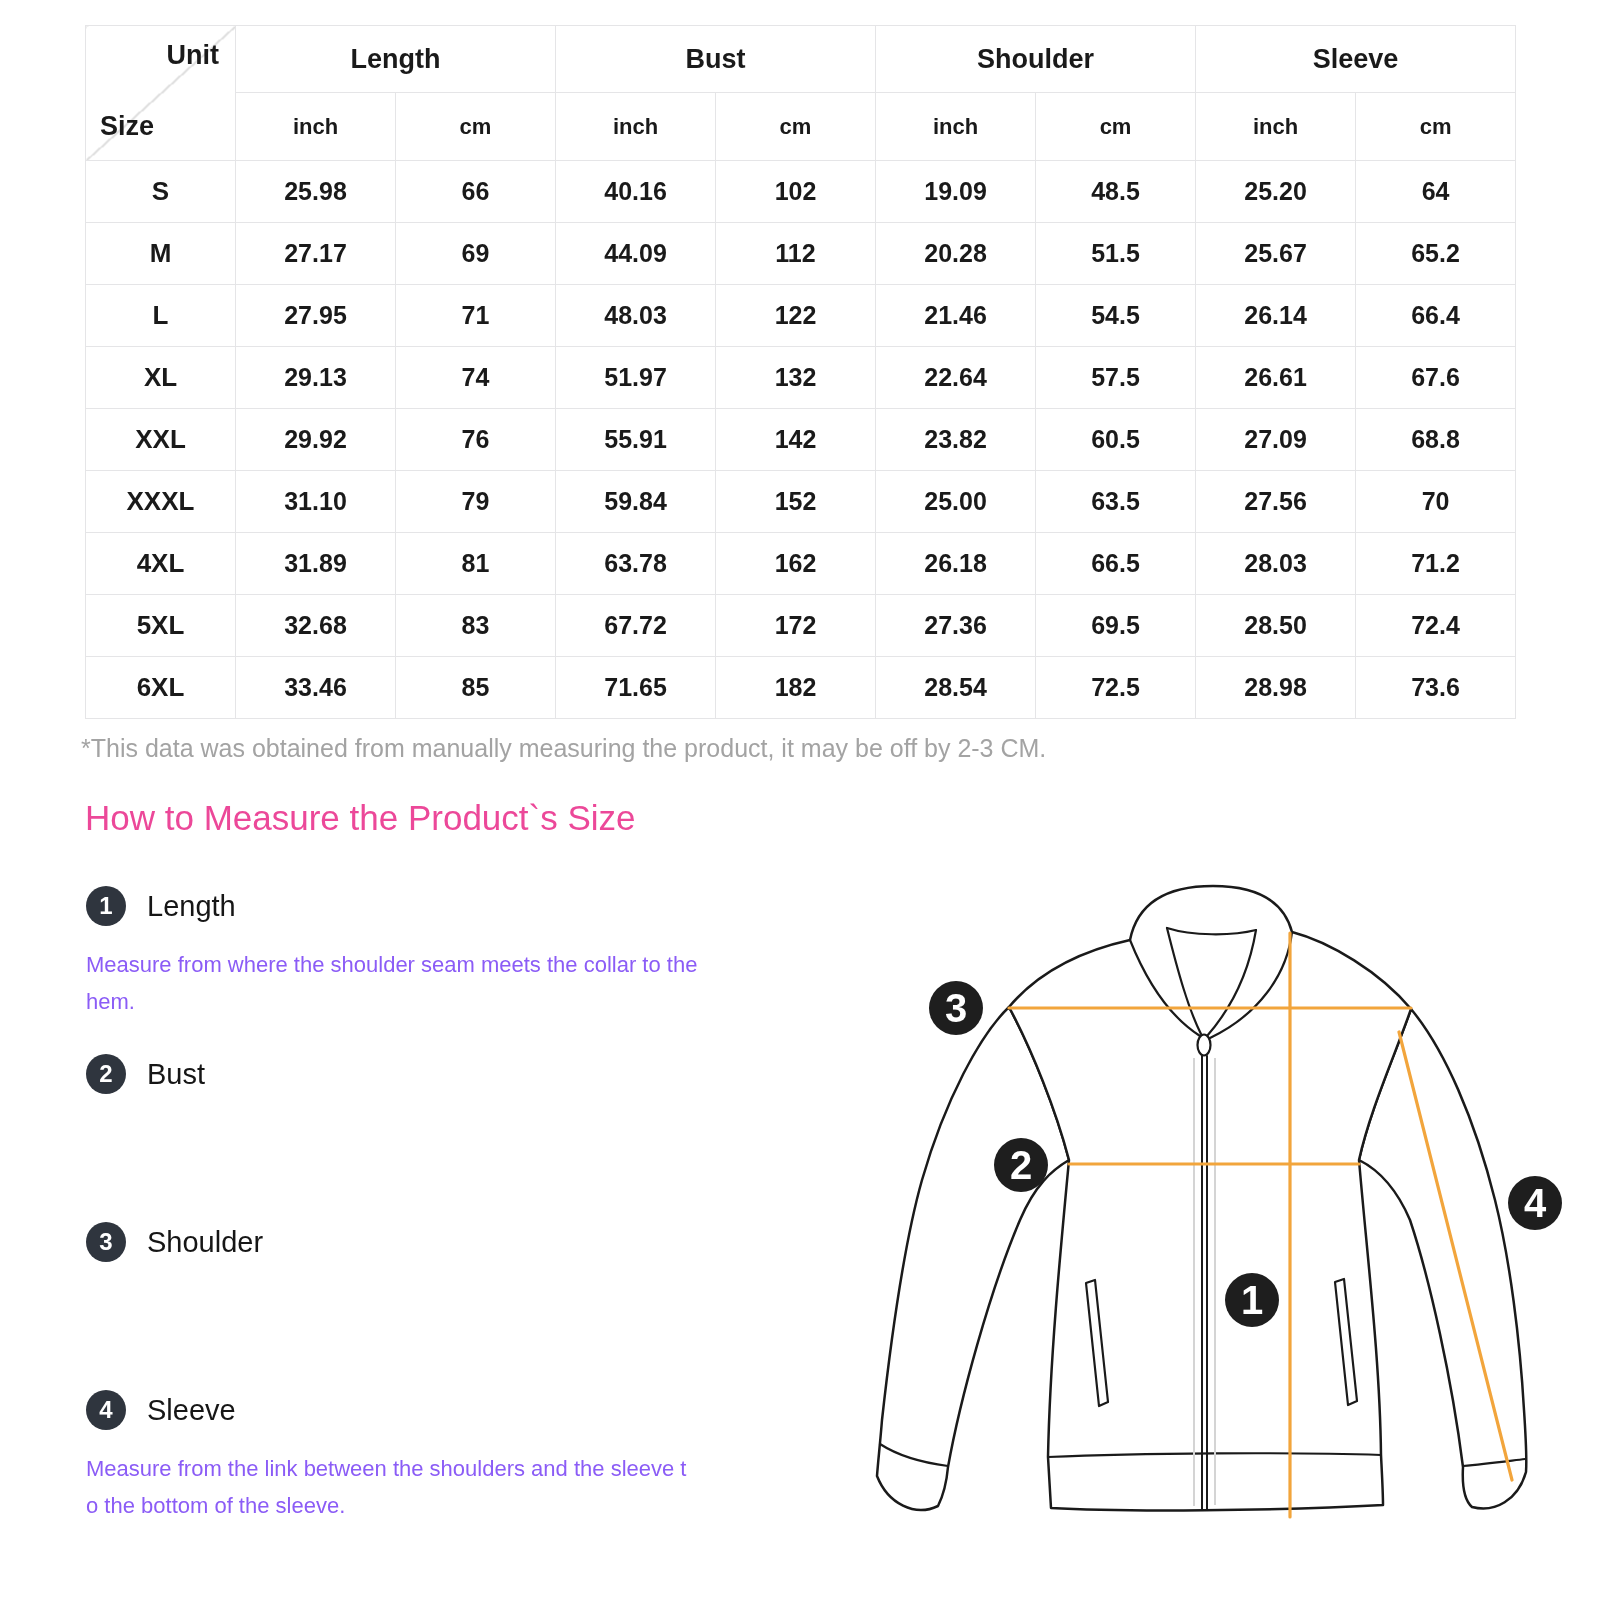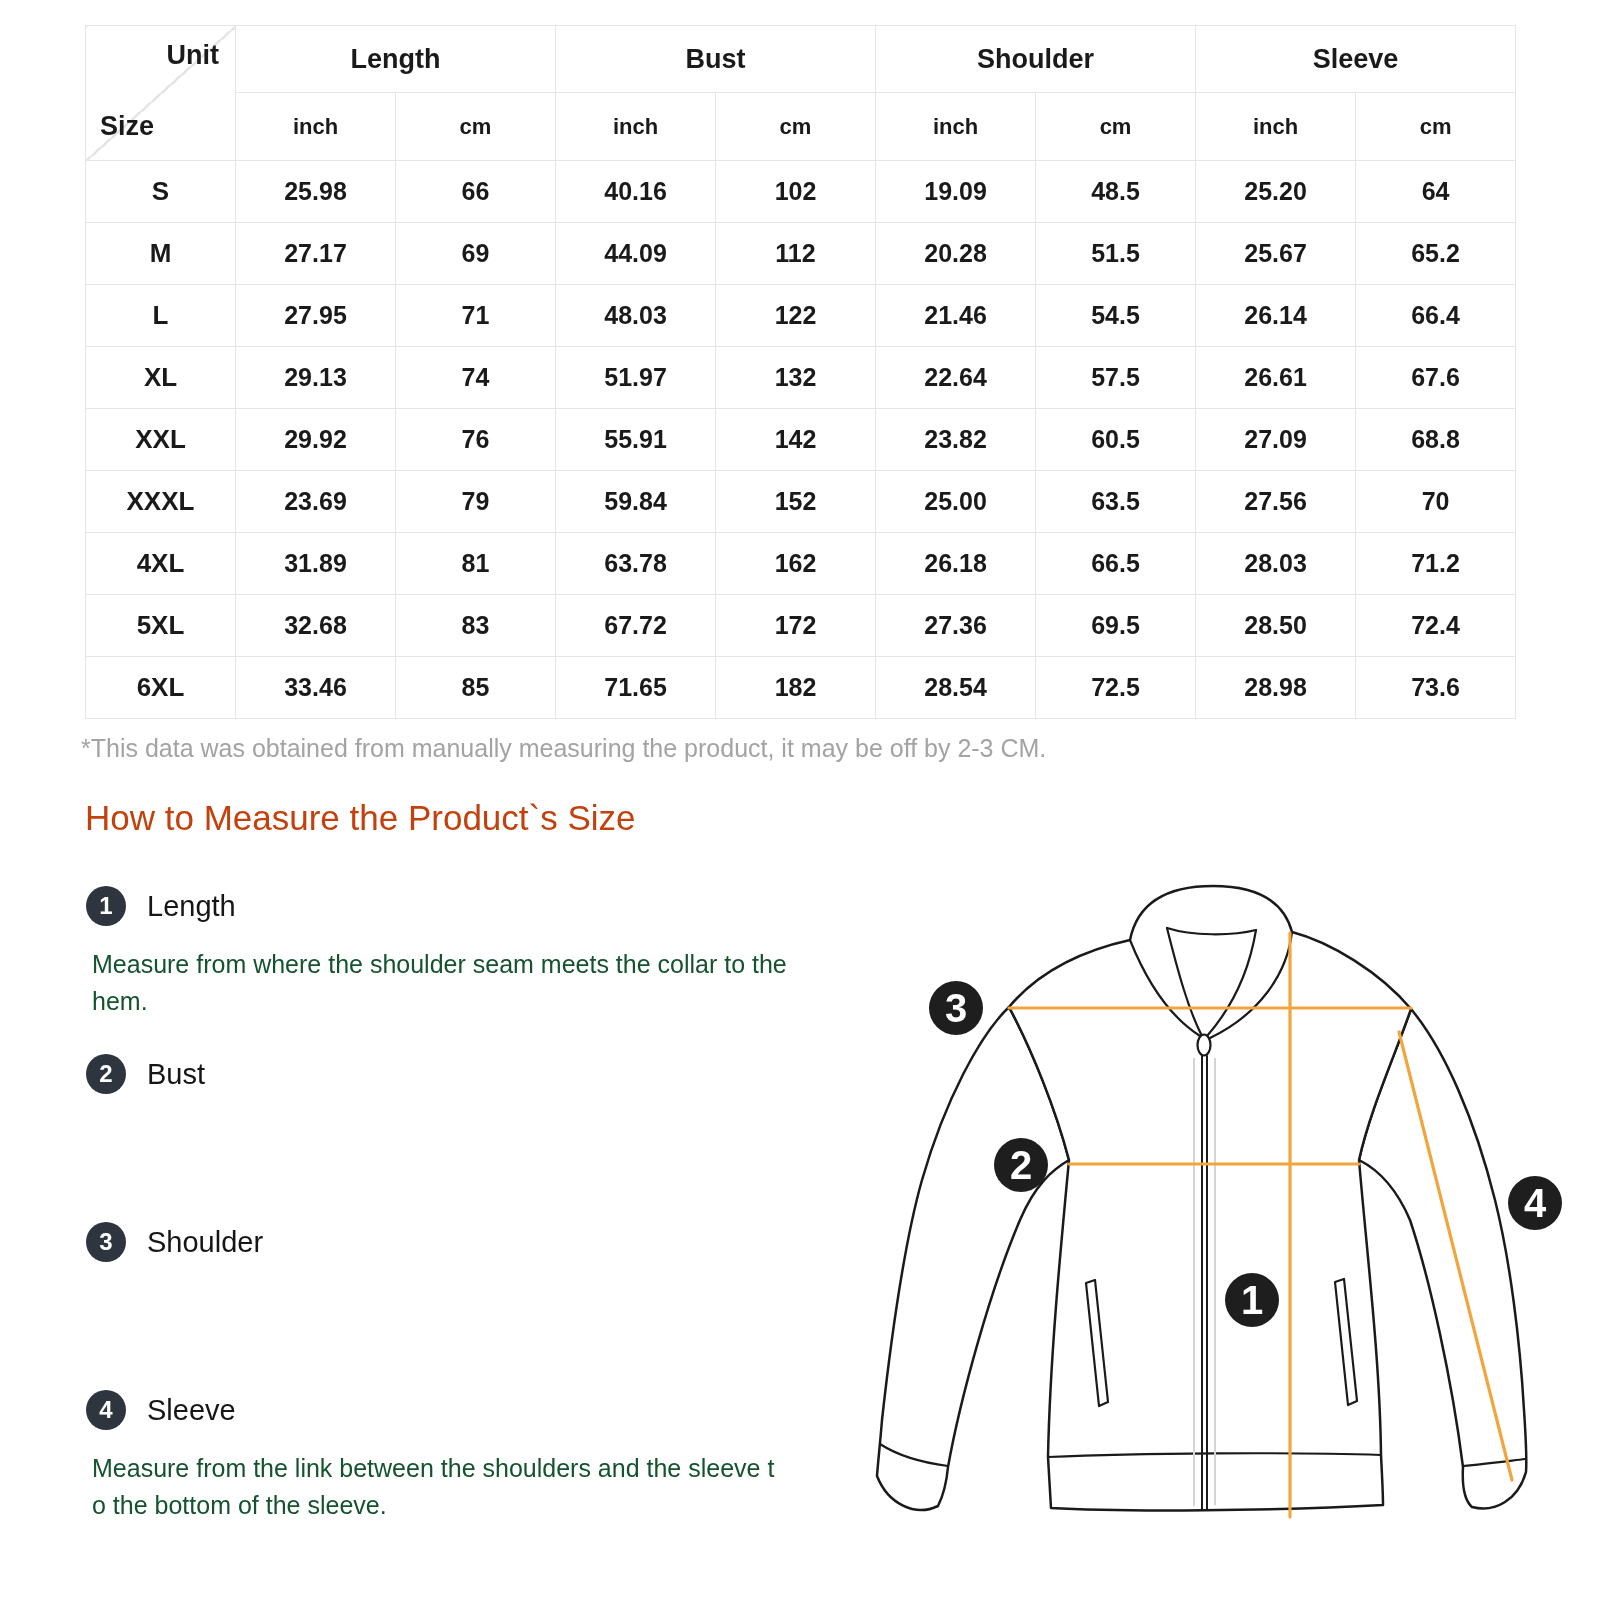--- a/index.html
+++ b/index.html
@@ -28,33 +28,33 @@
     position:relative;
     background:linear-gradient(to bottom right,
       transparent calc(50% - 1px),#dfdfdf calc(50% - 1px),
       #dfdfdf calc(50% + 1px),transparent calc(50% + 1px));
   }
   .corner-unit{position:absolute;top:14px;right:16px;font-size:27px;font-weight:bold;}
   .corner-size{position:absolute;bottom:18px;left:14px;font-size:27px;font-weight:bold;text-align:center;}
 
   
   .footnote{position:absolute;left:81px;top:734px;font-size:25px;color:#a3a3a3;font-weight:normal;}
-  .guide-heading{position:absolute;left:85px;top:798px;font-size:35px;font-weight:400;color:#c2410c;}
+  .guide-heading{position:absolute;left:85px;top:798px;font-size:35px;font-weight:400;color:#ec4899;}
 
   
   .guide-list{position:absolute;left:86px;top:884px;width:790px;}
   .g-item{height:168px;}
   .g-head{display:flex;align-items:center;gap:21px;height:44px;}
   .g-badge{
     width:40px;height:40px;border-radius:50%;background:var(--list-badge-bg,#2F353E);
     color:#fff;font-size:24px;font-weight:bold;display:flex;align-items:center;justify-content:center;
     flex:0 0 40px;
   }
   .g-title{font-size:29px;color:#161616;}
-  .g-desc{margin-top:18px;font-size:25px;line-height:37px;color:#14532d;margin-left:6px;}
+  .g-desc{margin-top:18px;font-size:22px;line-height:37px;color:#8b5cf6;}
   .g-desc span{display:block;}
 
   
   .diagram{position:absolute;left:860px;top:860px;width:740px;height:740px;}
   .ln{fill:none;stroke:var(--outline,#1A1A1A);stroke-width:2.5;stroke-linecap:round;stroke-linejoin:round;}
   .fill{fill:#ffffff;}
   .thin{stroke-width:2.2;}
   .gray{stroke:#d4d4d4;stroke-width:2;}
   .measure{fill:none;stroke:var(--measure-line,#F2A53C);stroke-width:3.2;stroke-linecap:round;}
   .d-badge{fill:var(--diagram-badge-bg,#1E1E1E);}
@@ -153,21 +153,21 @@
           <td class="val-c">76</td>
           <td class="val-c">55.91</td>
           <td class="val-c">142</td>
           <td class="val-c">23.82</td>
           <td class="val-c">60.5</td>
           <td class="val-c">27.09</td>
           <td class="val-c">68.8</td>
         </tr>
         <tr>
           <th class="size-c">XXXL</th>
-          <td class="val-c">23.69</td>
+          <td class="val-c">31.10</td>
           <td class="val-c">79</td>
           <td class="val-c">59.84</td>
           <td class="val-c">152</td>
           <td class="val-c">25.00</td>
           <td class="val-c">63.5</td>
           <td class="val-c">27.56</td>
           <td class="val-c">70</td>
         </tr>
         <tr>
           <th class="size-c">4XL</th>

